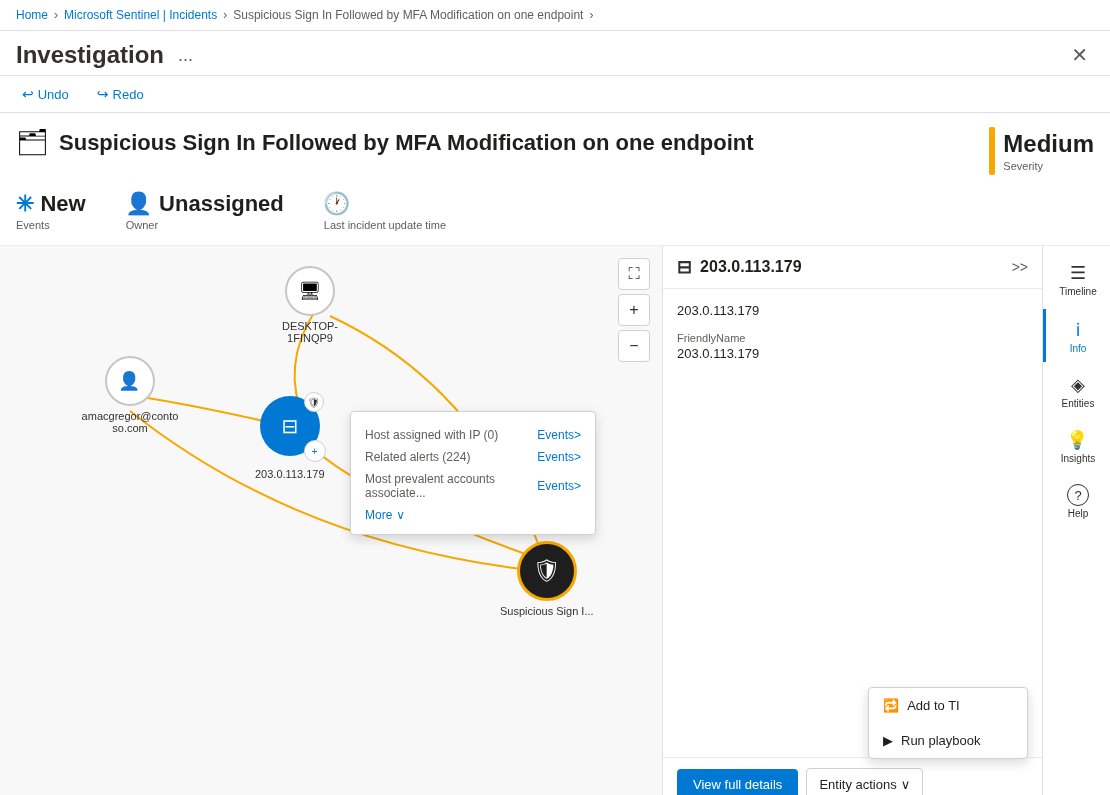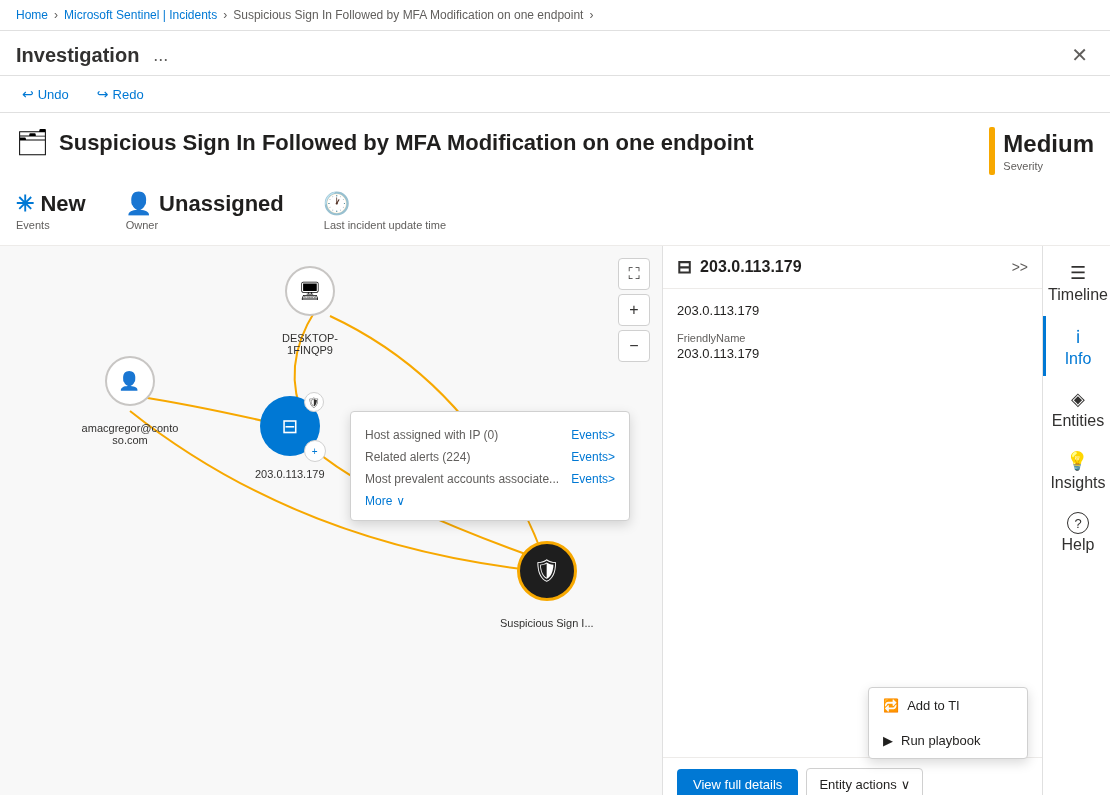--- a/index.html
+++ b/index.html
@@ -5,21 +5,21 @@
     * { box-sizing: border-box; margin: 0; padding: 0; }
     body { font-family: 'Segoe UI', Arial, sans-serif; background: #f3f2f1; width: 1110px; height: 795px; overflow: hidden; position: relative; }
 
     
     .breadcrumb { display: flex; align-items: center; gap: 6px; padding: 8px 16px; font-size: 12px; color: #0078d4; background: #fff; border-bottom: 1px solid #e0e0e0; }
     .breadcrumb span { color: #605e5c; }
     .breadcrumb a { color: #0078d4; text-decoration: none; }
 
     
     .page-header { display: flex; align-items: center; justify-content: space-between; padding: 10px 16px 6px; background: #fff; border-bottom: 1px solid #e0e0e0; }
-    .page-title { font-size: 20px; font-weight: 600; color: #323130; }
+    .page-title { font-size: 24px; font-weight: 600; color: #323130; }
     .ellipsis-btn { background: none; border: none; cursor: pointer; font-size: 18px; color: #605e5c; padding: 2px 6px; }
     .close-btn { background: none; border: none; cursor: pointer; font-size: 20px; color: #605e5c; padding: 2px 6px; }
 
     
     .toolbar { display: flex; align-items: center; gap: 16px; padding: 6px 16px; background: #fff; border-bottom: 1px solid #e0e0e0; }
     .toolbar-btn { display: flex; align-items: center; gap: 4px; background: none; border: none; cursor: pointer; font-size: 13px; color: #0078d4; padding: 4px 6px; }
 
     
     .incident-bar { background: #fff; padding: 14px 16px 10px; border-bottom: 1px solid #edebe9; }
     .incident-title-row { display: flex; align-items: flex-start; justify-content: space-between; margin-bottom: 12px; }
@@ -45,27 +45,27 @@
     
     .graph-area { flex: 1; background: #f8f8f8; position: relative; overflow: hidden; }
 
     
     .graph-controls { position: absolute; right: 12px; top: 12px; display: flex; flex-direction: column; gap: 4px; z-index: 10; }
     .graph-ctrl-btn { width: 32px; height: 32px; background: #fff; border: 1px solid #d0d0d0; border-radius: 4px; cursor: pointer; display: flex; align-items: center; justify-content: center; font-size: 16px; color: #323130; }
 
     
     .node { position: absolute; display: flex; flex-direction: column; align-items: center; cursor: pointer; }
     .node-circle { border-radius: 50%; display: flex; align-items: center; justify-content: center; }
-    .node-label { font-size: 11px; color: #323130; text-align: center; margin-top: 16px; max-width: 100px; word-wrap: break-word; }
+    .node-label { font-size: 11px; color: #323130; text-align: center; margin-top: 4px; max-width: 100px; word-wrap: break-word; }
 
     
     .graph-svg { position: absolute; top: 0; left: 0; width: 100%; height: 100%; pointer-events: none; }
 
     
-    .popup-card { position: absolute; background: #fff; border: 1px solid #d0d0d0; border-radius: 4px; box-shadow: 0 4px 12px rgba(0,0,0,0.15); padding: 12px 14px; width: 280px; z-index: 20; }
+    .popup-card { position: absolute; background: #fff; border: 1px solid #d0d0d0; border-radius: 4px; box-shadow: 0 4px 12px rgba(0,0,0,0.15); padding: 12px 14px; width: 246px; z-index: 20; }
     .popup-row { display: flex; align-items: center; justify-content: space-between; padding: 4px 0; font-size: 12px; color: #323130; }
     .popup-row-label { color: #605e5c; flex: 1; }
     .popup-row-link { color: #0078d4; text-decoration: none; cursor: pointer; font-size: 12px; white-space: nowrap; }
     .popup-more { display: flex; align-items: center; gap: 4px; color: #0078d4; font-size: 12px; cursor: pointer; padding-top: 4px; }
 
     
     .detail-panel { width: 380px; background: #fff; border-left: 1px solid #e0e0e0; display: flex; flex-direction: column; position: relative; }
     .detail-panel-header { display: flex; align-items: center; justify-content: space-between; padding: 10px 14px; border-bottom: 1px solid #edebe9; }
     .detail-panel-title { display: flex; align-items: center; gap: 8px; font-size: 16px; font-weight: 600; color: #201f1e; }
     .detail-panel-icon { font-size: 18px; color: #323130; }
@@ -83,21 +83,21 @@
 
     
     .dropdown-menu { position: absolute; bottom: 52px; right: 14px; background: #fff; border: 1px solid #d0d0d0; border-radius: 4px; box-shadow: 0 4px 12px rgba(0,0,0,0.15); width: 160px; z-index: 30; }
     .dropdown-item { display: flex; align-items: center; gap: 8px; padding: 10px 14px; font-size: 13px; color: #201f1e; cursor: pointer; }
 
     
     .right-sidebar { width: 68px; background: #fff; border-left: 1px solid #e0e0e0; display: flex; flex-direction: column; align-items: center; padding-top: 8px; gap: 4px; }
     .sidebar-item { display: flex; flex-direction: column; align-items: center; padding: 8px 4px; cursor: pointer; width: 100%; border-left: 3px solid transparent; }
     .sidebar-item.active { border-left: 3px solid #0078d4; }
     .sidebar-item-icon { font-size: 18px; color: #323130; margin-bottom: 2px; }
-    .sidebar-item-label { font-size: 16px; color: #323130; text-align: center; }
+    .sidebar-item-label { font-size: 10px; color: #323130; text-align: center; }
 
     
     .connection { stroke: #f7a800; stroke-width: 2; fill: none; }
 
     
     .node-desktop { background: #fff; border: 2px solid #d0d0d0; }
     .node-user { background: #fff; border: 2px solid #d0d0d0; }
   </style>
 </head>
 <body>

